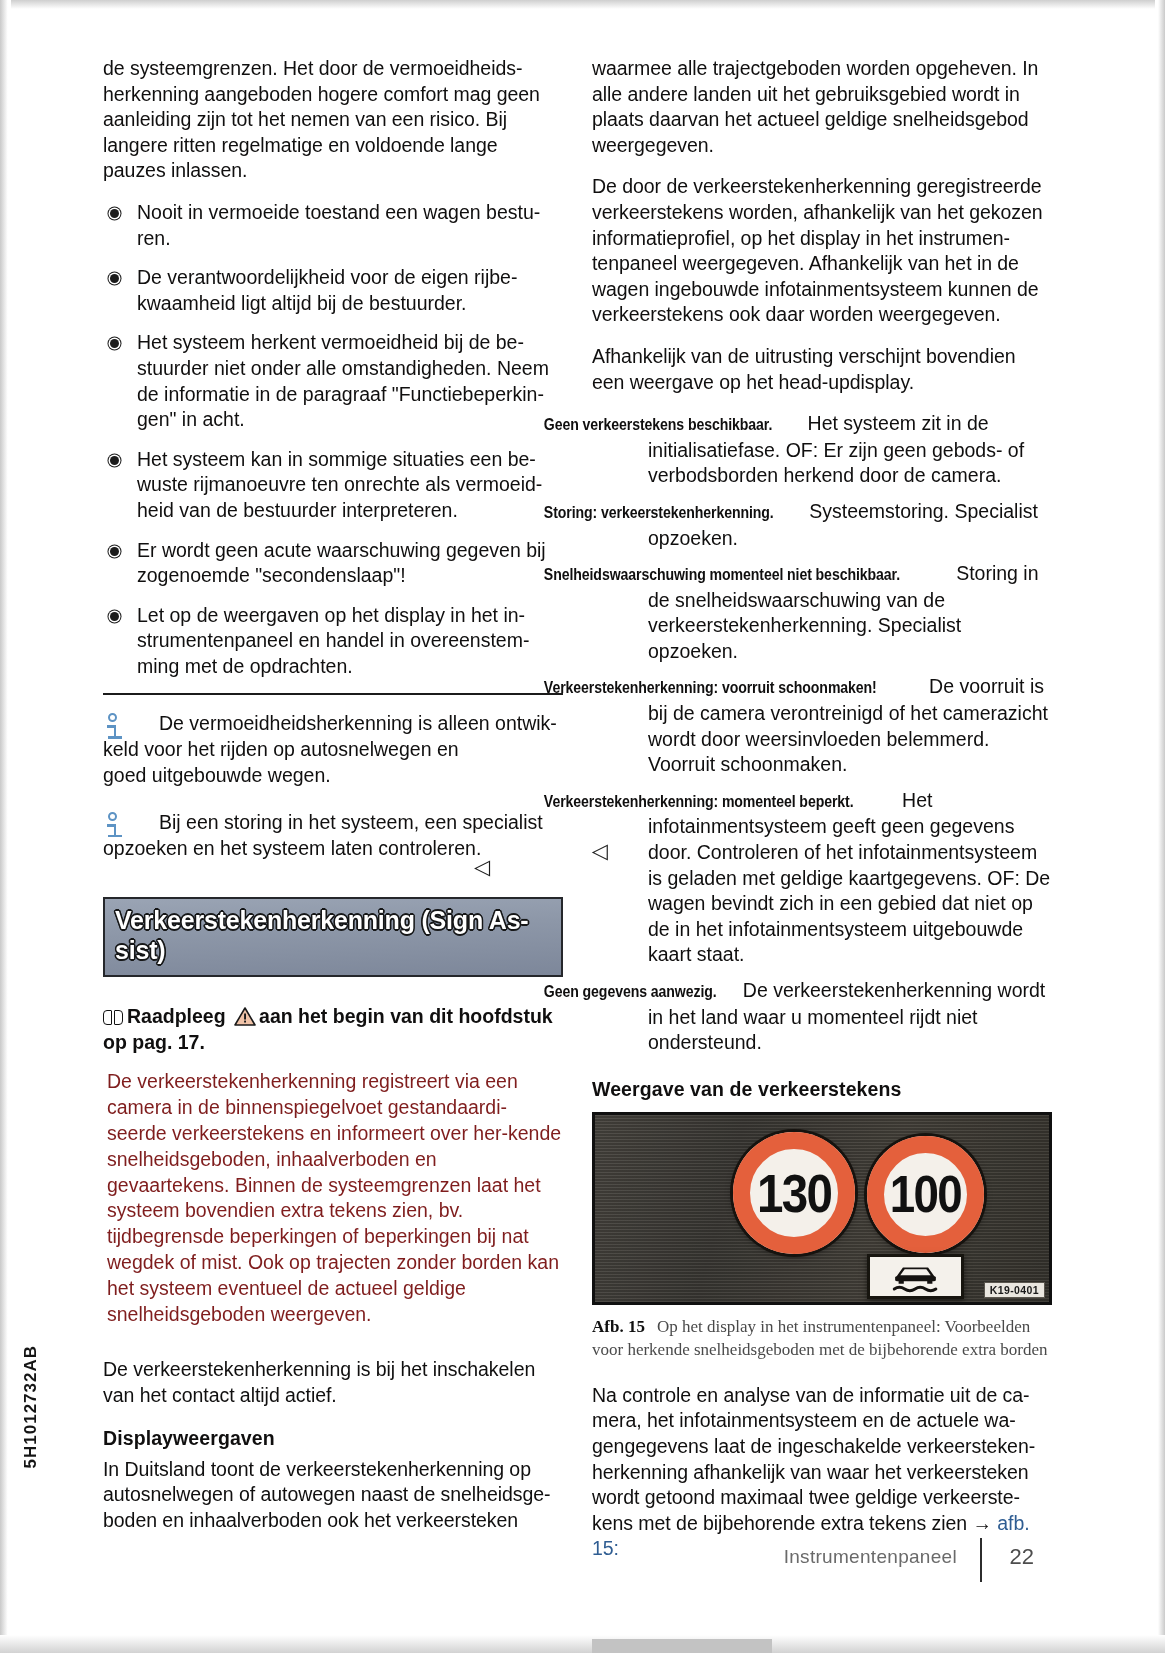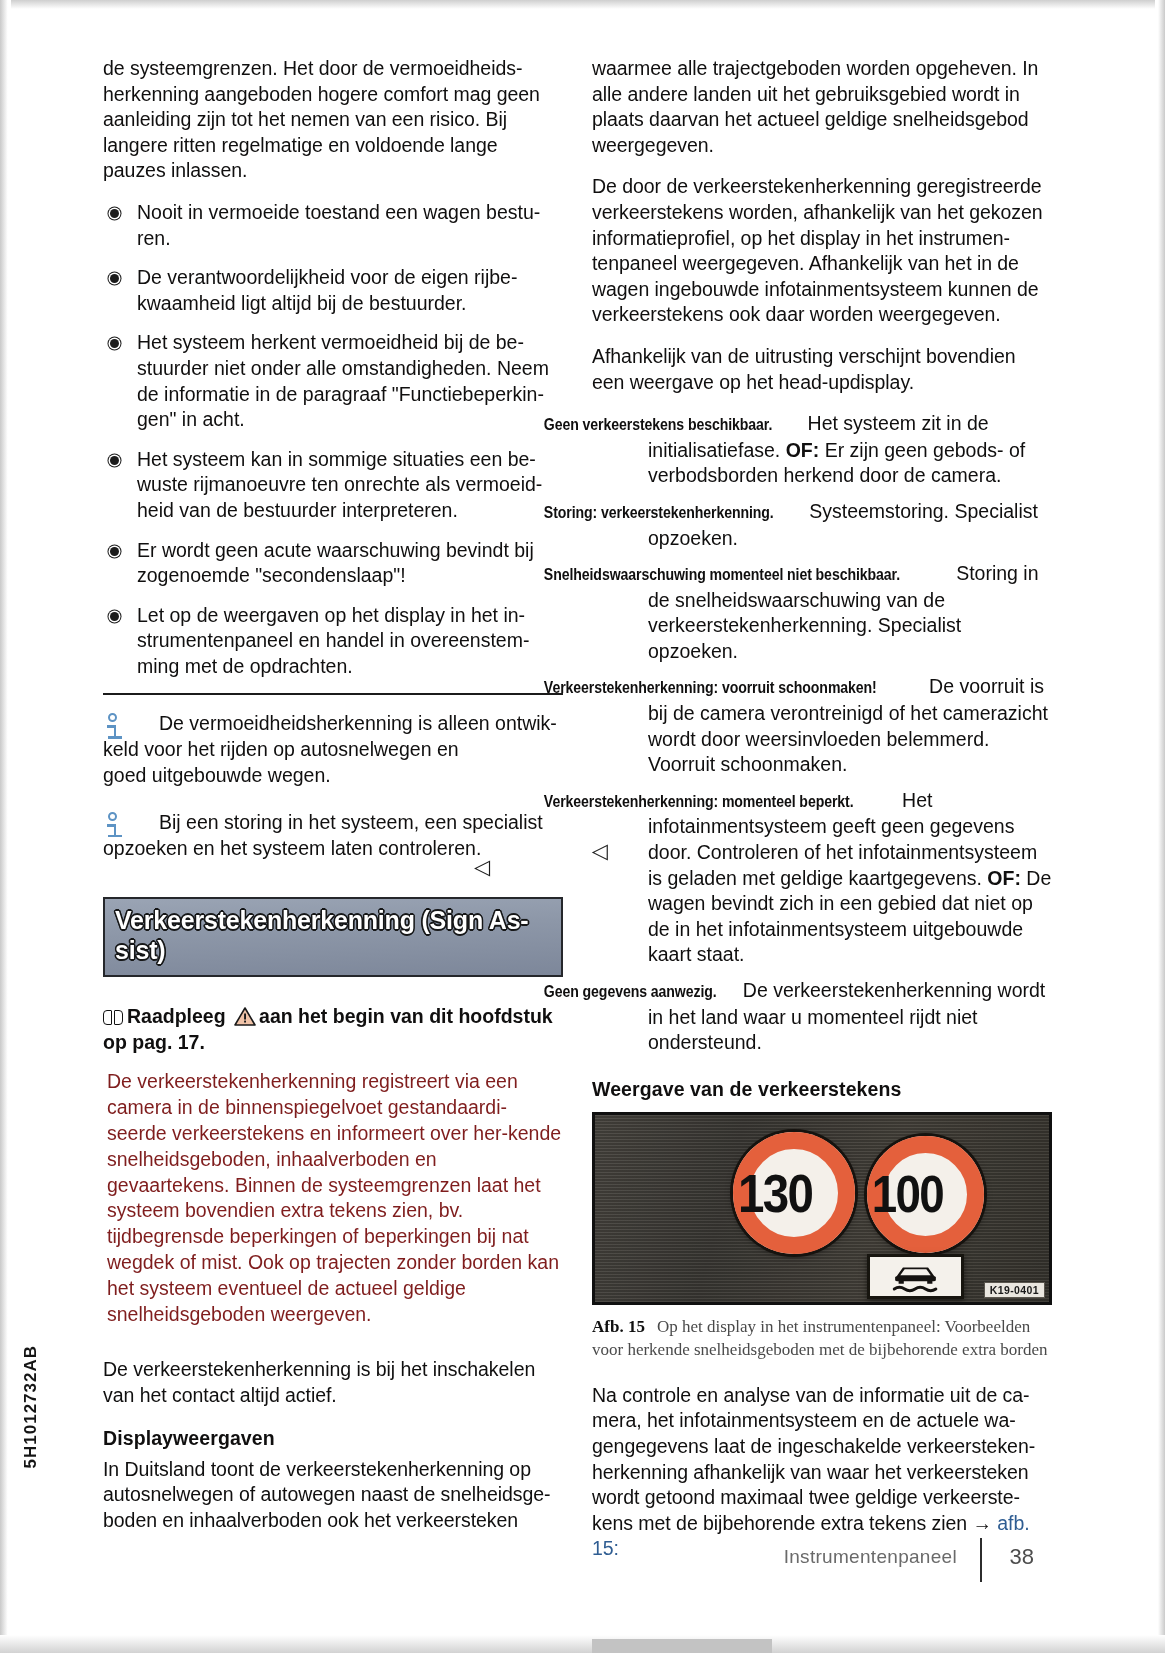--- a/index.html
+++ b/index.html
@@ -206,21 +206,21 @@
   .defitem .term {
     font-weight: bold;
     font-size: 16.4px;
     font-family: "Liberation Sans Narrow", "Liberation Sans", sans-serif;
     transform: scaleX(0.86);
     display: inline-block;
     transform-origin: left center;
     letter-spacing: -0.1px;
   }
   .defitem .desc { margin-left: 6px; }
-  .defitem b { font-weight: bold; }
+  .defitem b { font-weight: normal; }
 
   
   .endmark {
     position: absolute;
     font-size: 21px;
     color: #1b1b1b;
     line-height: 1;
   }
 
   
@@ -247,20 +247,21 @@
     overflow: hidden;
   }
   .road-sign {
     position: absolute;
     border-radius: 50%;
     background: #f4f0ea;
     box-sizing: border-box;
     box-shadow: 0 0 0 3px #16130f, 0 2px 7px rgba(0,0,0,0.55);
     display: flex;
     align-items: center;
+    justify-content: center;
   }
   .road-sign .ringred {
     position: absolute;
     left: 0; top: 0; right: 0; bottom: 0;
     border-radius: 50%;
     border: 17px solid #e4603c;
     box-sizing: border-box;
   }
   .road-sign .num {
     position: relative;
@@ -392,21 +393,21 @@
       <li>
         <span class="dot"></span>
         <span>Het systeem herkent vermoeidheid bij de be-stuurder niet onder alle omstandigheden. Neem de informatie in de paragraaf "Functiebeperkin-gen" in acht.</span>
       </li>
       <li>
         <span class="dot"></span>
         <span>Het systeem kan in sommige situaties een be-wuste rijmanoeuvre ten onrechte als vermoeid-heid van de bestuurder interpreteren.</span>
       </li>
       <li>
         <span class="dot"></span>
-        <span>Er wordt geen acute waarschuwing bevindt bij zogenoemde "secondenslaap"!</span>
+        <span>Er wordt geen acute waarschuwing gegeven bij zogenoemde "secondenslaap"!</span>
       </li>
       <li>
         <span class="dot"></span>
         <span>Let op de weergaven op het display in het in-strumentenpaneel en handel in overeenstem-ming met de opdrachten.</span>
       </li>
     </ul>
 
     <hr class="rule">
 
     <div class="note">
@@ -531,16 +532,16 @@
     <p class="body" style="margin-top:22px;">
       <span>Na controle en analyse van de informatie uit de ca-mera, het infotainmentsysteem en de actuele wa-gengegevens laat de ingeschakelde verkeersteken-herkenning afhankelijk van waar het verkeersteken wordt getoond maximaal twee geldige verkeerste-kens met de bijbehorende extra tekens zien </span><span class="arrow-glyph">→</span><span class="blue-ref"> afb. 15:</span>
     </p>
   </div>
 
   <div class="side-code">5H1012732AB</div>
 
   <div class="footer">
     <span class="fname">Instrumentenpaneel</span>
     <span class="fbar"></span>
-    <span class="fpage">38</span>
+    <span class="fpage">22</span>
   </div>
 
 </div>
 
 </body></html>

